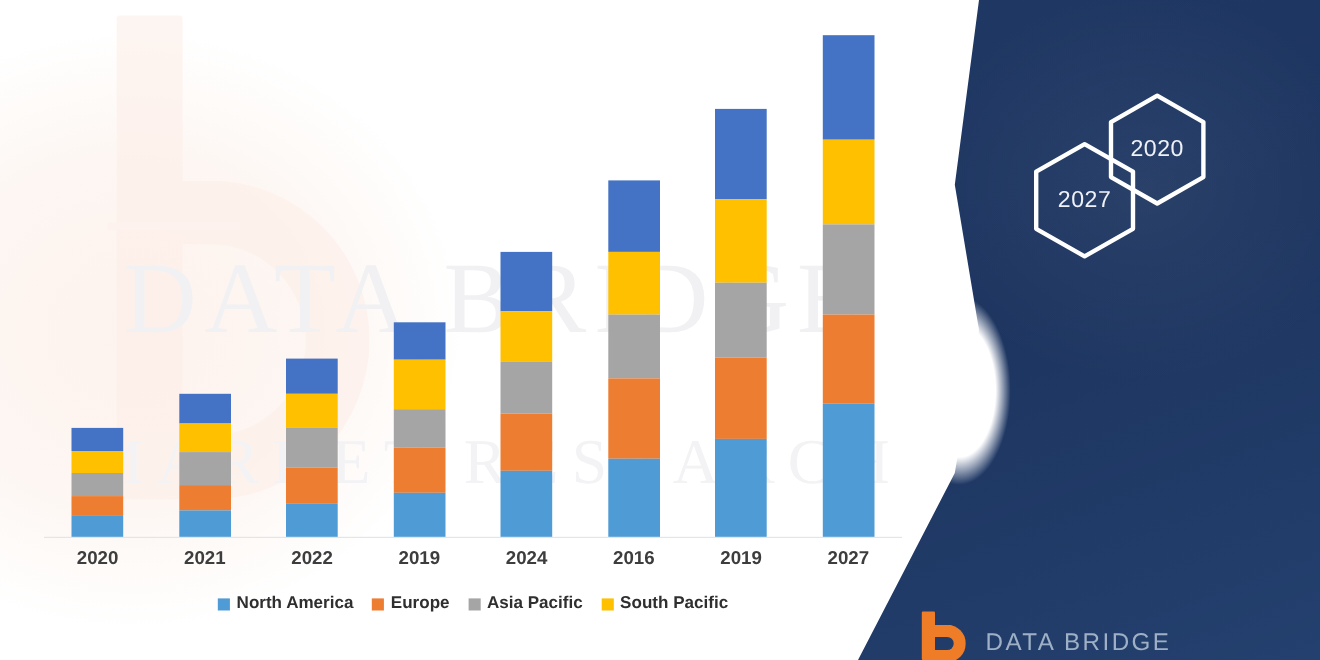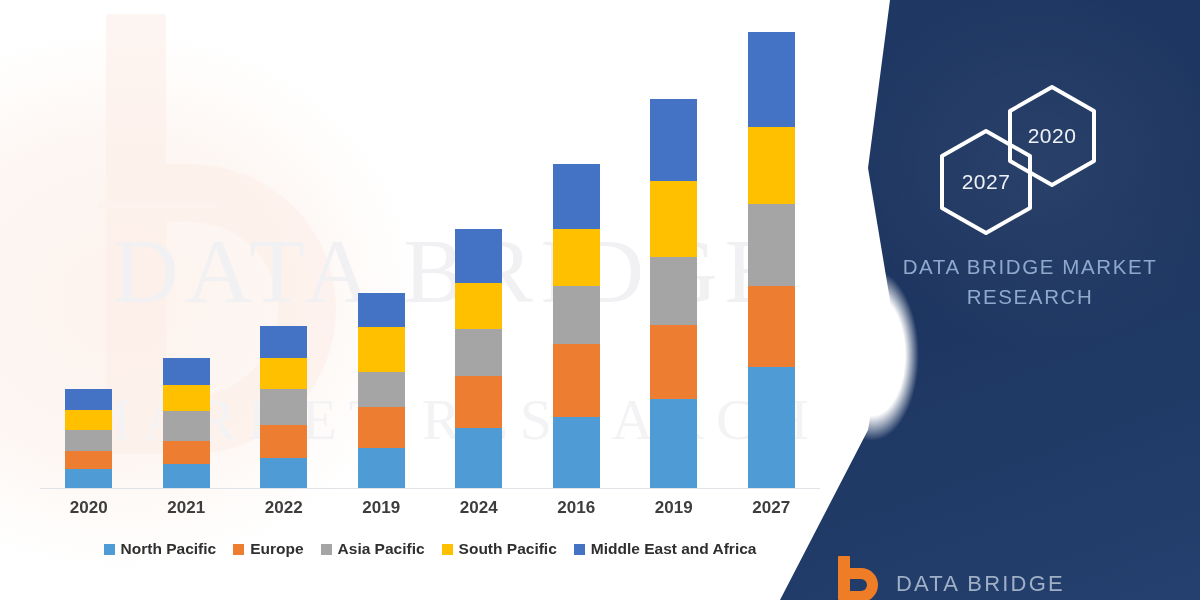--- a/index.html
+++ b/index.html
@@ -232,37 +232,33 @@
           <div class="xlabel">2022</div>
           <div class="xlabel">2019</div>
           <div class="xlabel">2024</div>
           <div class="xlabel">2016</div>
           <div class="xlabel">2019</div>
           <div class="xlabel">2027</div>
         </div>
       <div class="legend" id="legend">
           <div class="leg-item">
             <span class="leg-swatch" style="background: rgb(78, 155, 213);"></span>
-            <span class="leg-label">North Pacific</span>
+            <span class="leg-label">North America</span>
           </div>
           <div class="leg-item">
             <span class="leg-swatch" style="background: rgb(237, 125, 49);"></span>
             <span class="leg-label">Europe</span>
           </div>
           <div class="leg-item">
             <span class="leg-swatch" style="background: rgb(165, 165, 165);"></span>
             <span class="leg-label">Asia Pacific</span>
           </div>
           <div class="leg-item">
             <span class="leg-swatch" style="background: rgb(255, 192, 0);"></span>
             <span class="leg-label">South Pacific</span>
-          </div>
-          <div class="leg-item">
-            <span class="leg-swatch" style="background: rgb(68, 114, 196);"></span>
-            <span class="leg-label">Middle East and Africa</span>
           </div>
         </div>
     </div>
   </div>
 
   <div class="right-panel"></div>
   <div class="rp-glow"></div>
   <div class="white-blob"></div>
 
   <div class="hex hex-2027">
@@ -272,24 +268,20 @@
     <span>2027</span>
   </div>
 
   <div class="hex hex-2020">
     <svg viewBox="0 0 92 104" aria-hidden="true">
       <polygon points="46,3 88,27 88,77 46,101 4,77 4,27" fill="none" stroke="#ffffff" stroke-width="4" stroke-linejoin="round"></polygon>
     </svg>
     <span>2020</span>
   </div>
 
-  <div class="rp-title">
-    <div>DATA BRIDGE MARKET</div>
-    <div>RESEARCH</div>
-  </div>
 
   <div class="logo">
     <div class="logo-mark">
       <div class="lstem"></div>
       <div class="lbowl"></div>
       <div class="lswoosh"></div>
     </div>
     <div class="logo-text">DATA BRIDGE</div>
   </div>
 

